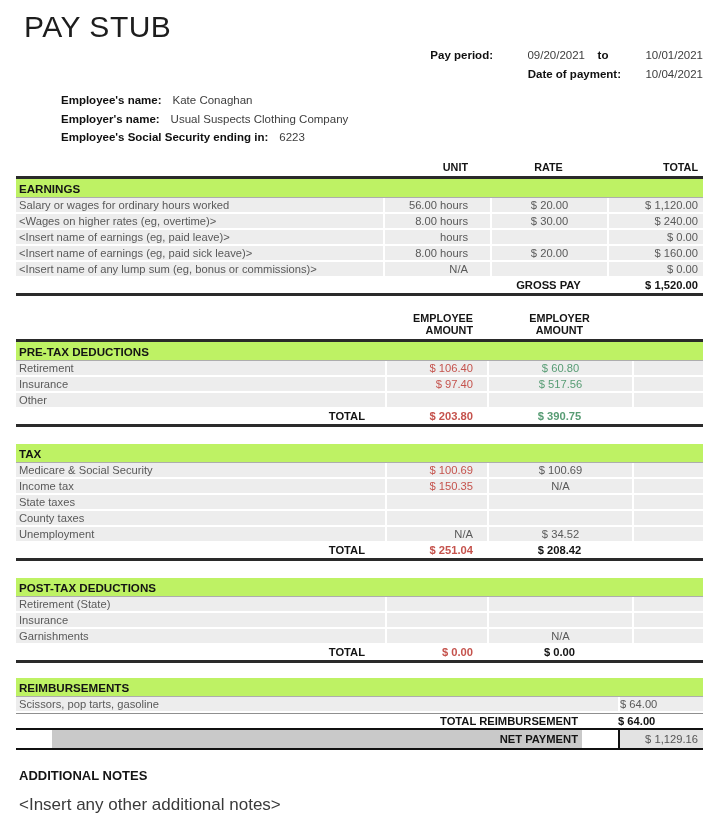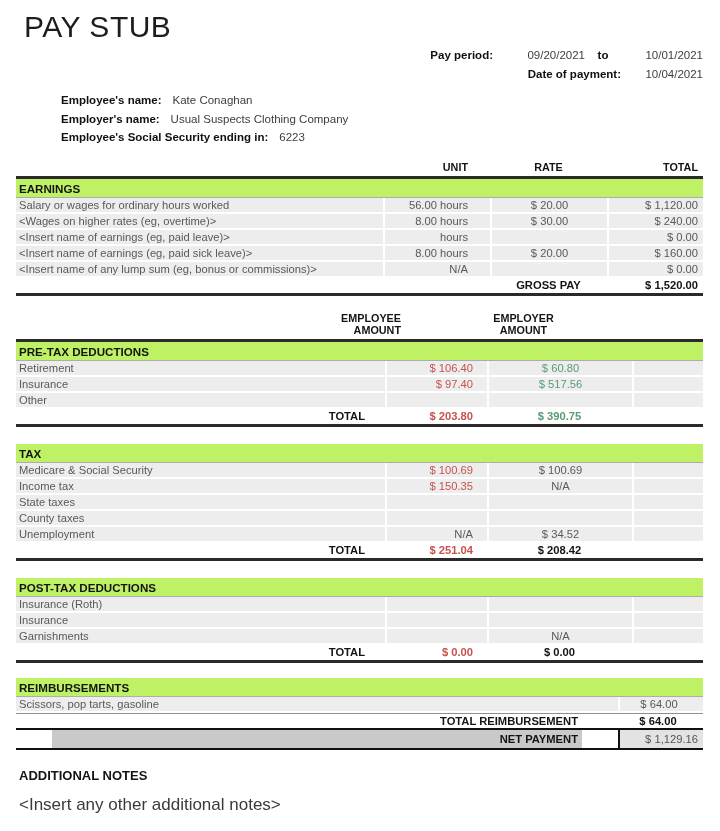--- a/index.html
+++ b/index.html
@@ -32,25 +32,25 @@
   .t-reimb .row { grid-template-columns:1fr 121px; }
   .cell { padding:1px 0; min-height:14px; }
   .cell + .cell { border-left:2px solid #fff; }
   .desc { padding-left:3px; }
 
   .t-earn .unit  { text-align:right; padding-right:22px; }
   .t-earn .rate  { text-align:center; }
   .t-earn .total { text-align:right; padding-right:5px; }
   .t-ded .emple  { text-align:right; padding-right:14px; }
   .t-ded .emplr  { text-align:center; }
-  .t-reimb .amount { text-align:center; padding-right:5px;margin-left:36px; }
+  .t-reimb .amount { text-align:left; padding-right:5px;margin-left:36px; }
 
   .colhead { background:#fff !important; border-bottom:3px solid var(--rule-dark,#2a2a2a) !important; font-weight:bold; color:#141414; font-size:10.8px; align-items:end; padding-bottom:2px; }
   .colhead .cell { border-left:none; }
-  .t-ded .colhead { line-height:12px; padding-top:2px;gap:36px; }
+  .t-ded .colhead { line-height:12px; padding-top:2px; }
   .hdr-wrap { display:inline-block; width:64px; }
 
   .sect { background:#bef264; font-weight:bold; font-size:11.6px; color:#141414; padding:3px 0 2px 3px; border-bottom:1px solid #adadad; }
 
   .foot { background:#fff !important; border-bottom:none; font-weight:bold; color:#141414; min-height:15px; }
   .foot .cell { border-left:none; }
   .total-label { text-align:right; padding-right:20px; }
 
   .mc-red { color:var(--deduction-red,#c5534d); }
   .mc-green { color:var(--contribution-green,#579c74); }
@@ -235,21 +235,21 @@
       <span class="cell emplr">$ 208.42</span>
       <span class="cell"></span>
     </div>
   </div>
 
   <div class="table t-ded m17">
     <div class="sect">POST-TAX DEDUCTIONS</div>
     <div>
 
         <div class="row">
-          <span class="cell desc">Insurance (Roth)</span>
+          <span class="cell desc">Retirement (State)</span>
           <span class="cell emple"></span>
           <span class="cell emplr"></span>
           <span class="cell"></span>
         </div>
 
         <div class="row">
           <span class="cell desc">Insurance</span>
           <span class="cell emple"></span>
           <span class="cell emplr"></span>
           <span class="cell"></span>

